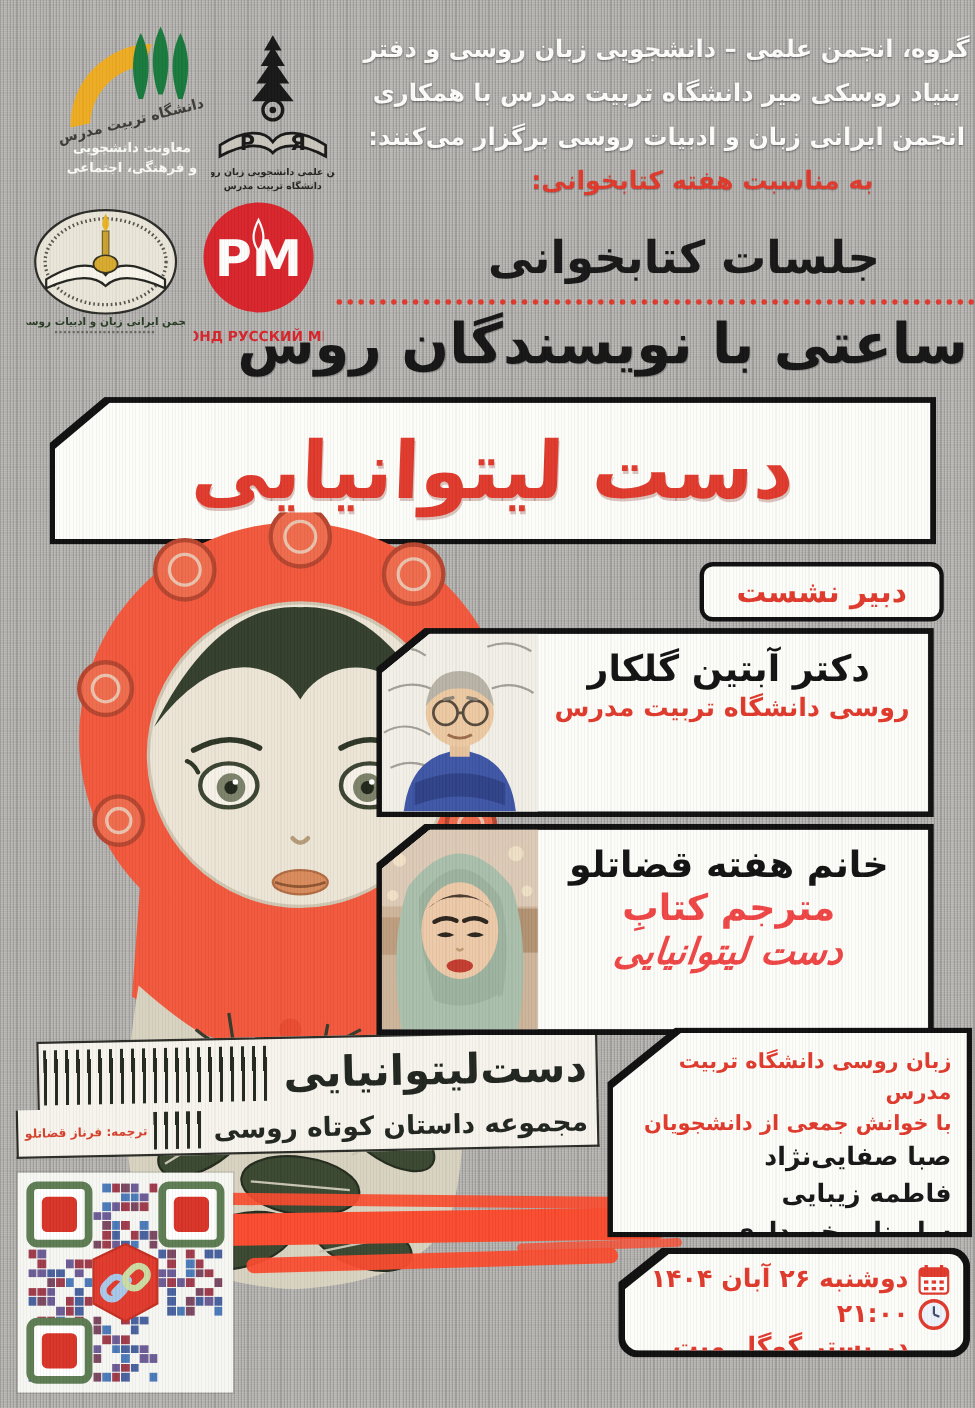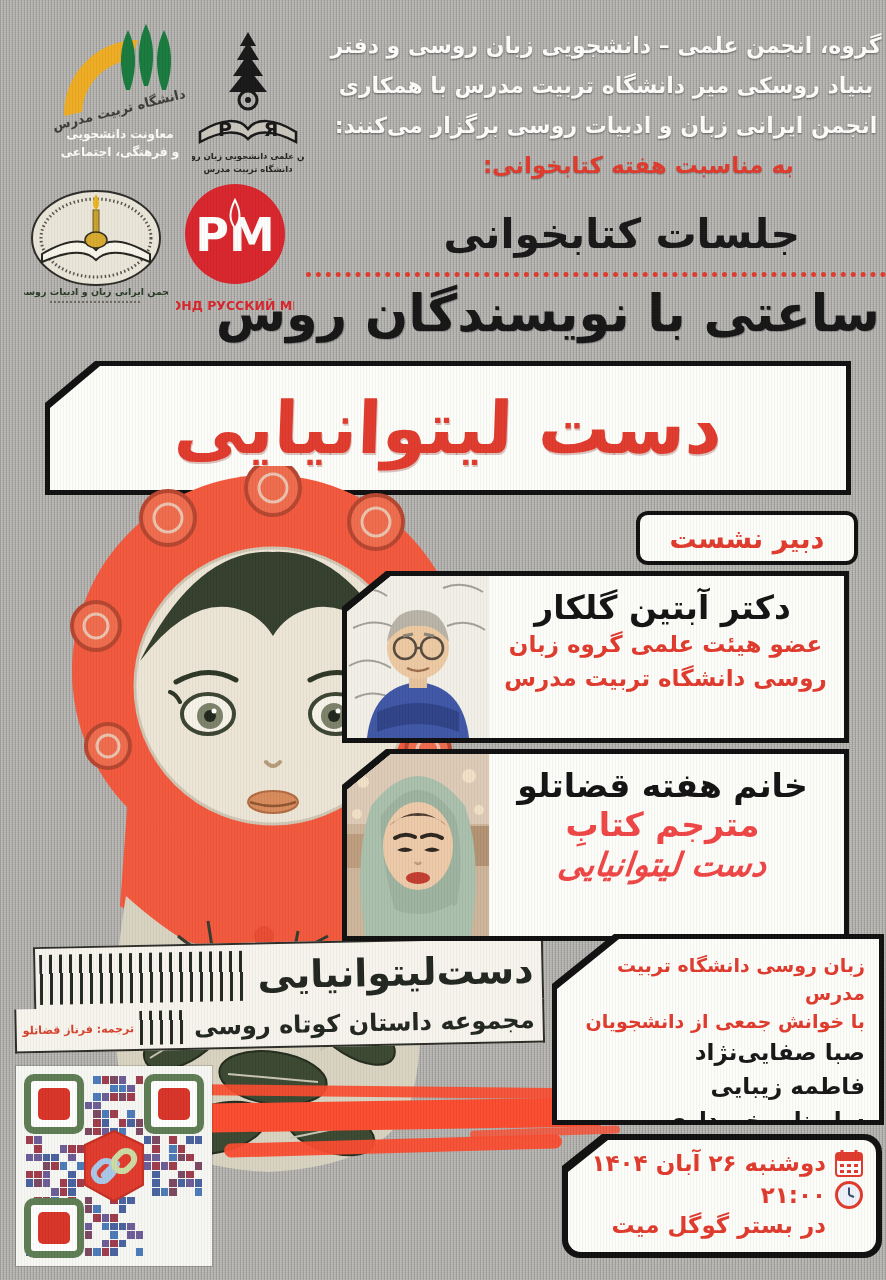--- a/index.html
+++ b/index.html
@@ -62,21 +62,21 @@
   .hatch{height:80%;background:repeating-linear-gradient(90deg,#23281f 0 3px,rgba(0,0,0,0) 3px 10px);}
   .bs-title{color:#20241e;font-weight:bold;font-size:38px;padding:0 8px;white-space:nowrap;}
   .bs-sub{color:#20241e;font-weight:bold;font-size:24px;padding:0 8px;white-space:nowrap;flex:1;text-align:right;}
   .bs-translator{color:#d6402c;font-size:11px;font-weight:bold;padding:0 6px;white-space:nowrap;}
   
   .students{left:552px;top:934px;width:332px;height:191px;}
   .st-inner{padding:12px 14px 0 8px;text-align:right;}
   .st-intro{color:#e0392b;font-weight:bold;font-size:19px;line-height:28px;}
   .st-name{color:#151515;font-weight:bold;font-size:23px;line-height:34px;}
   
-  .schedule{left:562px;top:1134px;width:320px;height:124px;border-radius:18px;}
+  .schedule{left:562px;top:1134px;width:320px;height:100px;border-radius:18px;}
   .schedule .frame-in{border-radius:13px;inset:6px;}
   .sch-row{display:flex;align-items:center;justify-content:flex-start;direction:rtl;
     padding:2px 12px 0 6px;gap:8px;color:#e0392b;font-weight:bold;font-size:23px;}
   .sch-row.first{padding-top:8px;}
   .sch-ico{width:30px;height:30px;flex:0 0 30px;}
   .sch-indent{padding-right:50px;}
   
   .stroke{position:absolute;background:#fa4a2d;z-index:4;}
   .s1{left:150px;top:1086px;width:436px;height:11px;border-radius:6px;transform:rotate(.6deg);opacity:.92;}
   .s2{left:140px;top:1101px;width:468px;height:29px;border-radius:12px;transform:rotate(-.9deg);}
@@ -254,21 +254,20 @@
             <circle cx="58" cy="72" r="11"></circle>
               <circle cx="85" cy="72" r="11"></circle>
               <path d="M 69 72 L 74 72"></path>
           </g>
           <path d="M 60 92 Q 71 98 82 92" stroke="#9c6b4a" stroke-width="2.5" fill="none"></path>
           <path d="M 56 60 L 66 58 M 77 58 L 87 60" stroke="#8a8274" stroke-width="3"></path>
         </svg>
       </div>
       <div class="sp-text rtl">
         <div class="sp-name">دکتر آبتین گلکار</div>
-        <div class="sp-role">عضو هیئت علمی گروه زبان</div>
         <div class="sp-role">روسی دانشگاه تربیت مدرس</div>
       </div>
     </div>
   </div>
 
   <div class="abs frame cut-speaker speaker2">
     <div class="frame-in cut-speaker">
       <div class="photo">
         <svg viewBox="0 0 142 182" width="142" height="182">
           <rect width="142" height="182" fill="#cdb49a"></rect>

